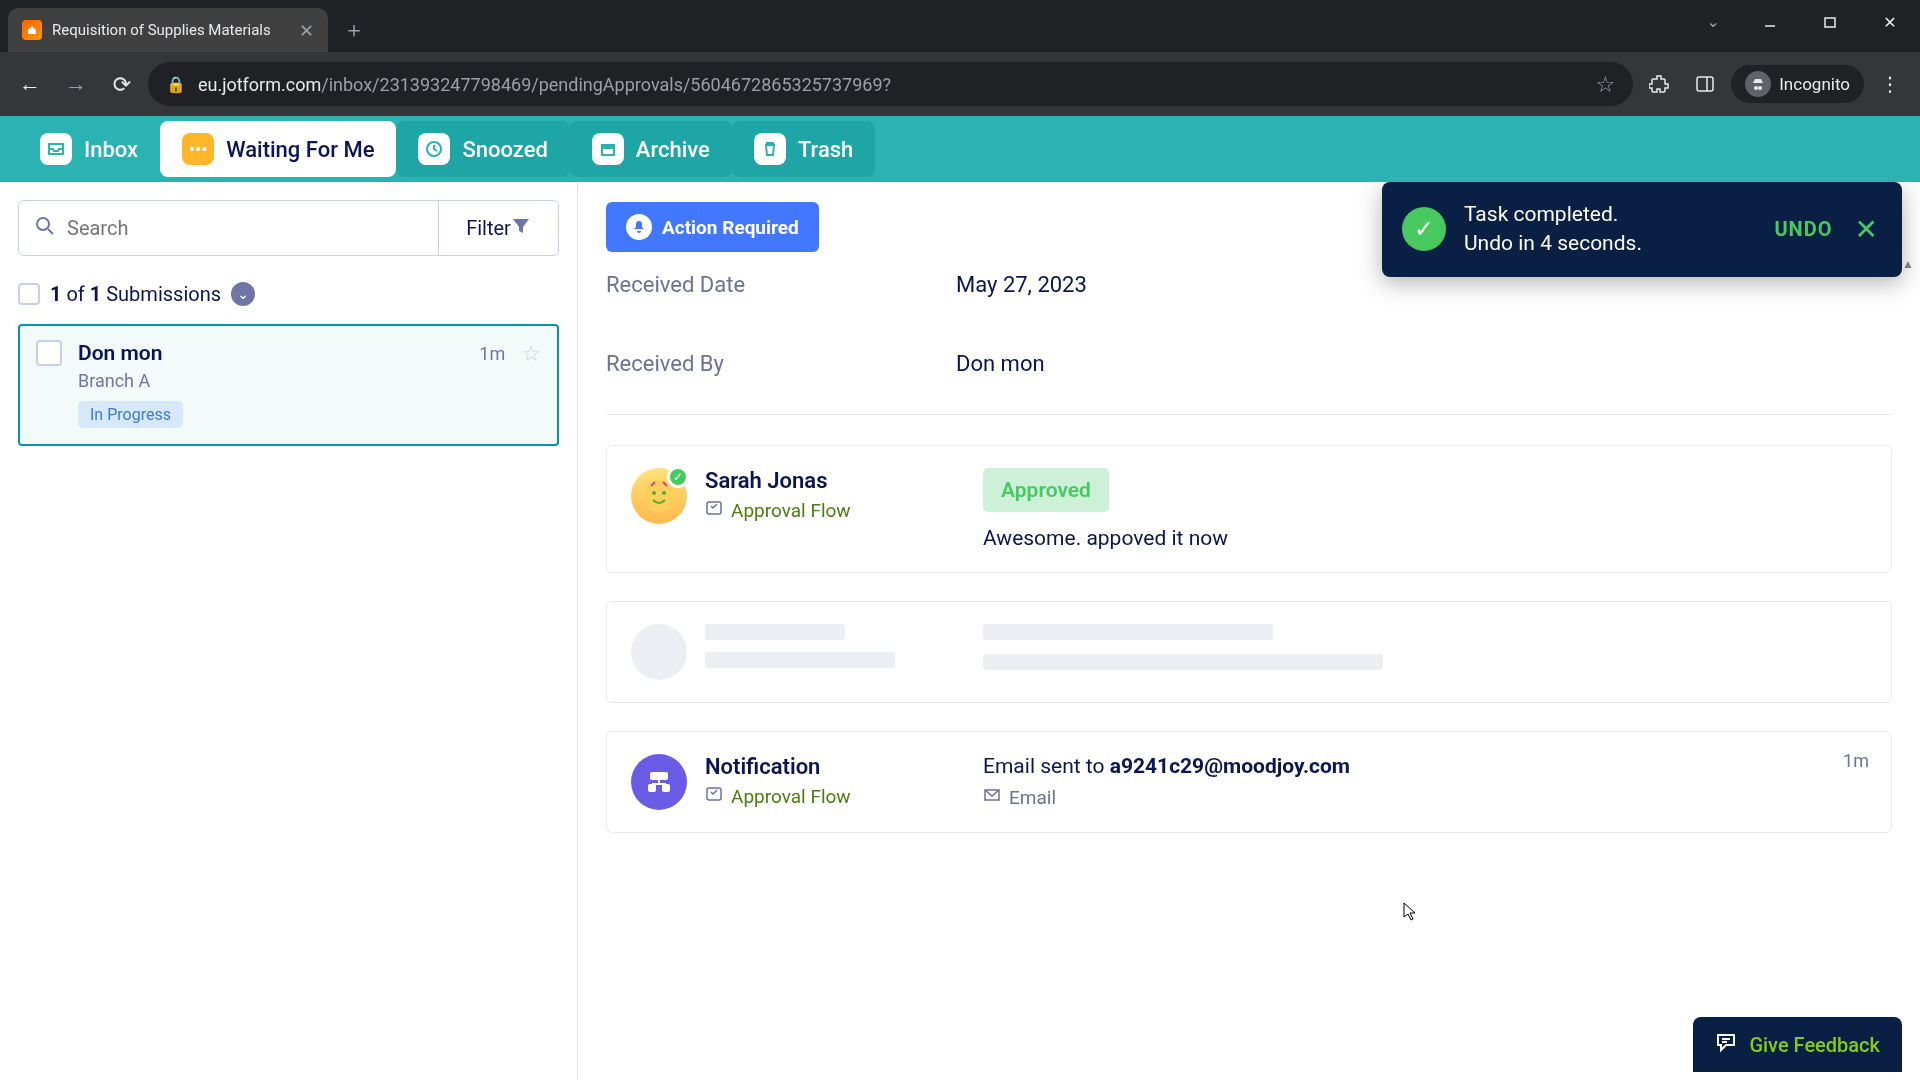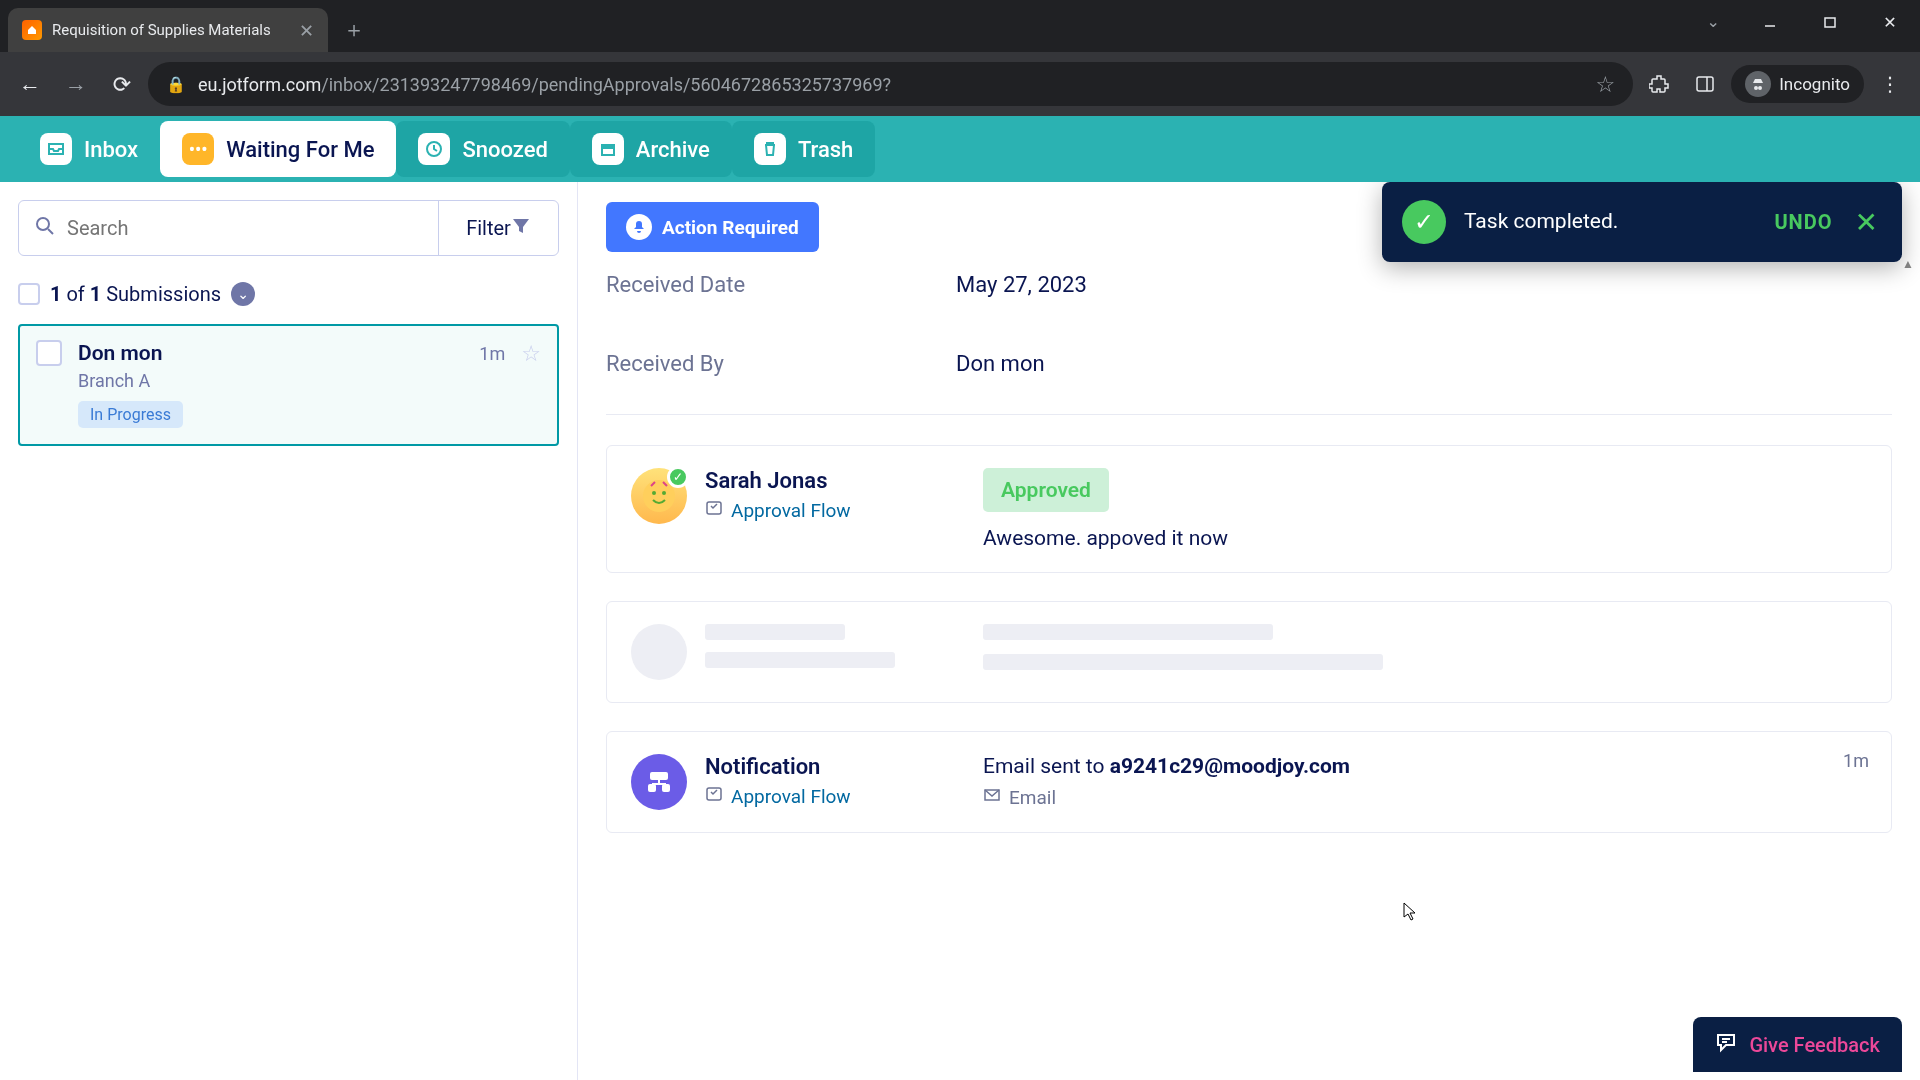--- a/index.html
+++ b/index.html
@@ -78,21 +78,21 @@
 .field-row .label { width:350px; color:#6c7393; }
 .divider { height:1px; background:#e8eaf3; margin:26px 28px 30px; }
 
 .activity-card { margin:0 28px 28px; border:1px solid #e8eaf3; border-radius:6px; padding:22px 24px; display:flex; gap:18px; position:relative; }
 .avatar { width:56px; height:56px; border-radius:28px; position:relative; flex-shrink:0; }
 .avatar.sarah { background:linear-gradient(180deg,#ffe27a,#ffb84d); display:flex; align-items:center; justify-content:center; font-size:30px; }
 .avatar .check { position:absolute; top:-2px; right:-2px; width:22px; height:22px; background:#48c95f; border:3px solid #fff; border-radius:11px; color:#fff; font-size:12px; display:flex; align-items:center; justify-content:center; }
 .avatar.notif { background:#6b5ce7; color:#fff; display:flex; align-items:center; justify-content:center; font-size:26px; }
 .act-left { width:260px; }
 .act-title { font-size:22px; font-weight:600; color:#0a1551; margin-bottom:6px; }
-.act-sub { font-size:19px; color:#0369a1; display:flex; align-items:center; gap:8px; }
+.act-sub { font-size:19px; color:#4d7c0f; display:flex; align-items:center; gap:8px; }
 .act-sub .flow-icon { color:#6c7393; }
 .act-right { flex:1; }
 .badge-approved { display:inline-block; background:#cdf0d8; color:#48c95f; font-weight:600; font-size:21px; padding:10px 18px; border-radius:5px; margin-bottom:14px; }
 .act-msg { font-size:21px; color:#0a1551; }
 .email-line { font-size:21px; color:#0a1551; }
 .email-line strong { font-weight:700; }
 .email-meta { font-size:19px; color:#6c7393; margin-top:8px; display:flex; align-items:center; gap:8px; }
 .act-time { position:absolute; right:22px; top:18px; color:#6c7393; font-size:18px; }
 
 
@@ -101,21 +101,21 @@
 .activity-card.skeleton { padding:22px 24px; }
 
 
 .toast { position:absolute; top:0; right:18px; width:520px; background:#0a1f44; border-radius:8px; padding:18px 20px; display:flex; align-items:center; gap:18px; color:#fff; z-index:50; box-shadow:0 6px 24px rgba(0,0,0,.3); }
 .toast .circle { width:44px; height:44px; border-radius:22px; background:#48c95f; display:flex; align-items:center; justify-content:center; font-size:24px; }
 .toast .msg { flex:1; font-size:21px; line-height:1.4; }
 .toast .undo { color:#48c95f; font-weight:700; font-size:20px; letter-spacing:1px; cursor:pointer; }
 .toast .close-t { color:#48c95f; font-size:28px; cursor:pointer; padding:0 4px; }
 
 
-.feedback { position:absolute; right:18px; bottom:8px; background:#0a1f44; color:#ec4899; border-radius:8px 8px 0 0; padding:14px 22px; display:flex; align-items:center; gap:12px; font-size:20px; font-weight:500; cursor:pointer; }
+.feedback { position:absolute; right:18px; bottom:8px; background:#0a1f44; color:#84cc16; border-radius:8px 8px 0 0; padding:14px 22px; display:flex; align-items:center; gap:12px; font-size:20px; font-weight:500; cursor:pointer; }
 
 
 .scroll-up { position:absolute; right:4px; top:74px; width:16px; height:16px; color:#888; font-size:12px; display:flex; align-items:center; justify-content:center; }
 
 
 .cursor-dot { position:absolute; left:825px; top:720px; font-size:15px; color:#000; pointer-events:none; }
 </style>
 </head>
 <body>
 
@@ -263,20 +263,21 @@
       <span class="status">In Progress</span>
     </div>
   </div>
 
   <div class="right-pane">
 
     <div class="toast">
       <span class="circle">✓</span>
       <div class="msg">
         <div>Task completed.</div>
+        <div>Undo in 4 seconds.</div>
       </div>
       <span class="undo">UNDO</span>
       <span class="close-t">✕</span>
     </div>
 
     <div class="top-bar">
       <div class="action-req">
         <span class="bell">
           <svg width="14" height="14" viewBox="0 0 14 14">
               <path d="M7 1a3 3 0 013 3v3l2 2H2l2-2V4a3 3 0 013-3z M5 11a2 2 0 004 0" fill="#4277ff"></path>

